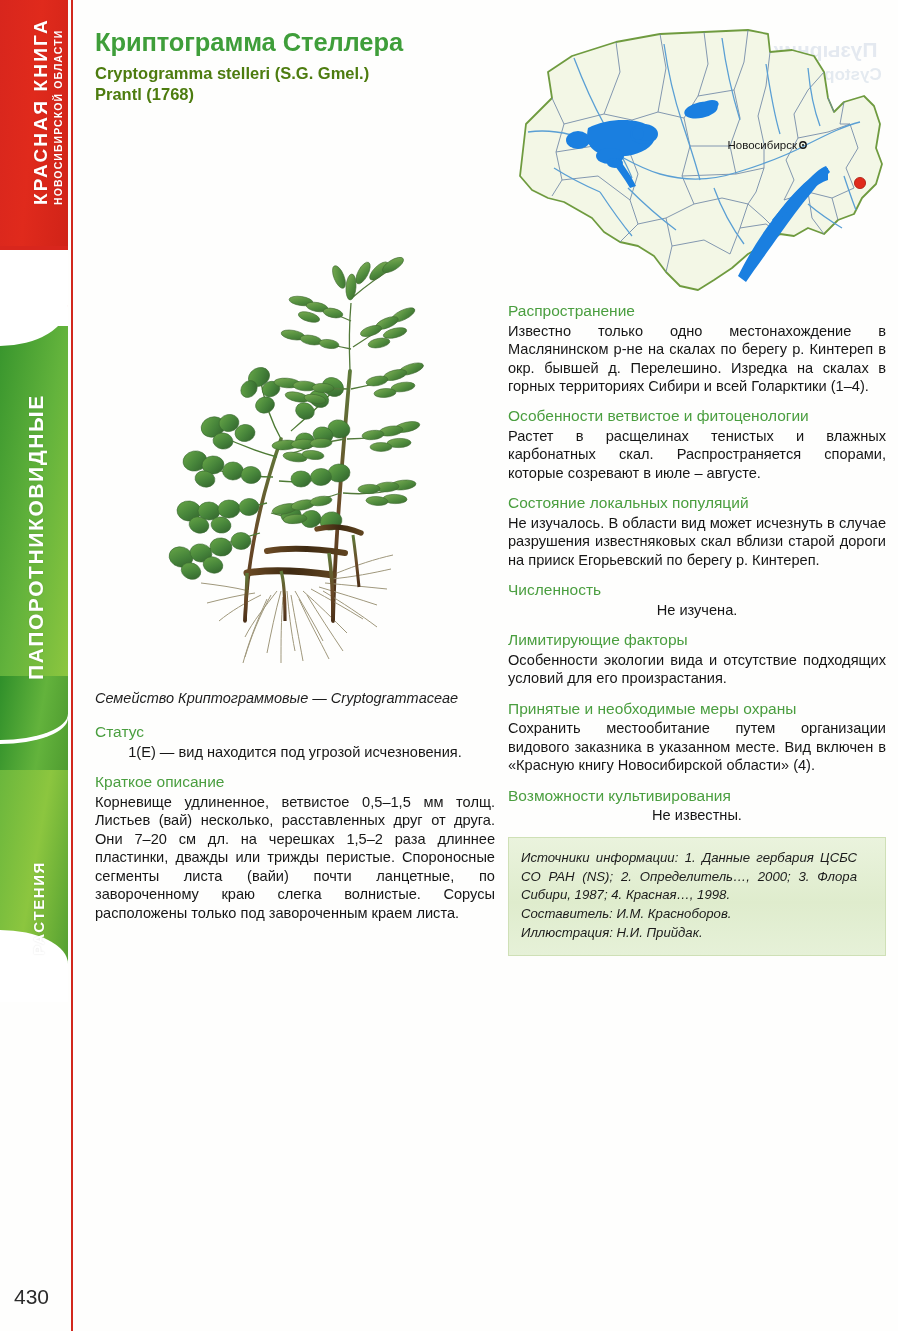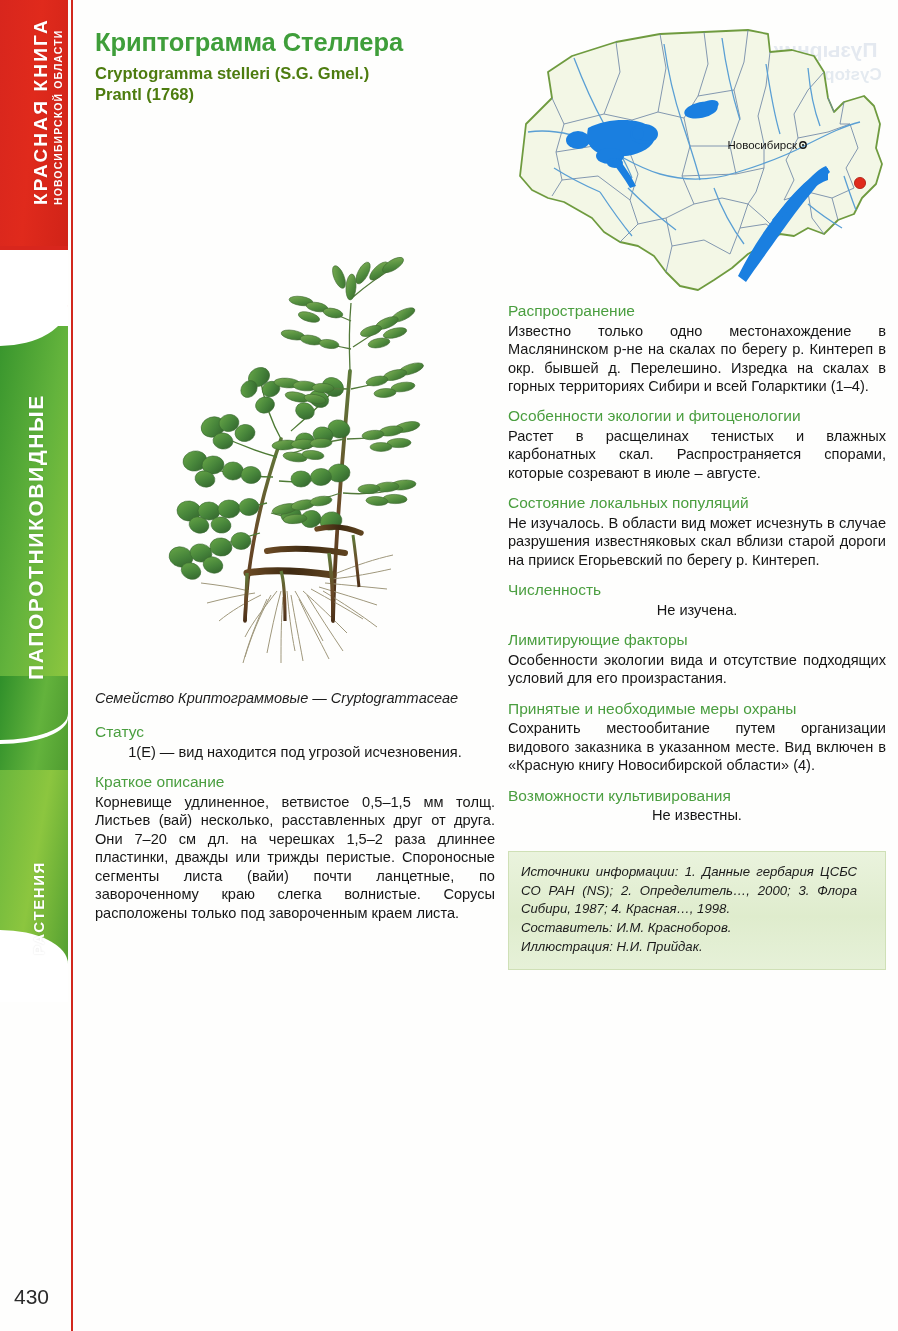--- a/index.html
+++ b/index.html
@@ -119,21 +119,21 @@
     position:absolute;right:4px;top:8px;text-align:right;
     color:#d7dce8;opacity:.55;transform:scaleX(-1);
     font-weight:700;line-height:1.35;pointer-events:none;
   }
   .ghost .g1{font-size:21px;color:#cfd8e6;}
   .ghost .g2{font-size:17px;color:#cfdae6;}
   .ghost .g3{font-size:12px;color:#d8dfe8;}
 
   
   .sources{
-    margin-top:26px;padding:11px 28px 12px 12px;
+    margin-top:12px;padding:11px 28px 12px 12px;
     background:linear-gradient(180deg,#eaf3dd 0%,#dfeccd 55%,#e6f1d8 100%);
     border:1px solid #cfe0b6;
     font-size:13.2px;font-style:italic;color:#1b1b1b;line-height:1.42;
   }
   .sources .l{display:block;}
   .sources .just{text-align:justify;}
 
   .pageno{
     position:absolute;left:14px;bottom:22px;font-size:21px;color:#2b2b2b;
   }
@@ -460,21 +460,21 @@
         </g>
         <text x="289" y="121" text-anchor="end" font-family="Liberation Sans, sans-serif" font-size="11.5" fill="#161616">Новосибирск</text>
 
         <circle cx="352" cy="155" r="5.6" fill="#e02a1c" stroke="#a8190f" stroke-width="0.8"></circle>
       </svg>
     </div>
 
     <h3 class="sec first">Распространение</h3>
     <p class="body">Известно только одно местонахождение в Маслянинском р-не на скалах по берегу р. Кинтереп в окр. бывшей д. Перелешино. Изредка на скалах в горных территориях Сибири и всей Голарктики (1–4).</p>
 
-    <h3 class="sec">Особенности экологии и фитоценологии</h3>
+    <h3 class="sec">Особенности ветвистое и фитоценологии</h3>
     <p class="body">Растет в расщелинах тенистых и влажных карбонатных скал. Распространяется спорами, которые созревают в июле – августе.</p>
 
     <h3 class="sec">Состояние локальных популяций</h3>
     <p class="body">Не изучалось. В области вид может исчезнуть в случае разрушения известняковых скал вблизи старой дороги на прииск Егорьевский по берегу р. Кинтереп.</p>
 
     <h3 class="sec">Численность</h3>
     <p class="body nj">Не изучена.</p>
 
     <h3 class="sec">Лимитирующие факторы</h3>
     <p class="body">Особенности экологии вида и отсутствие подходящих условий для его произрастания.</p>

